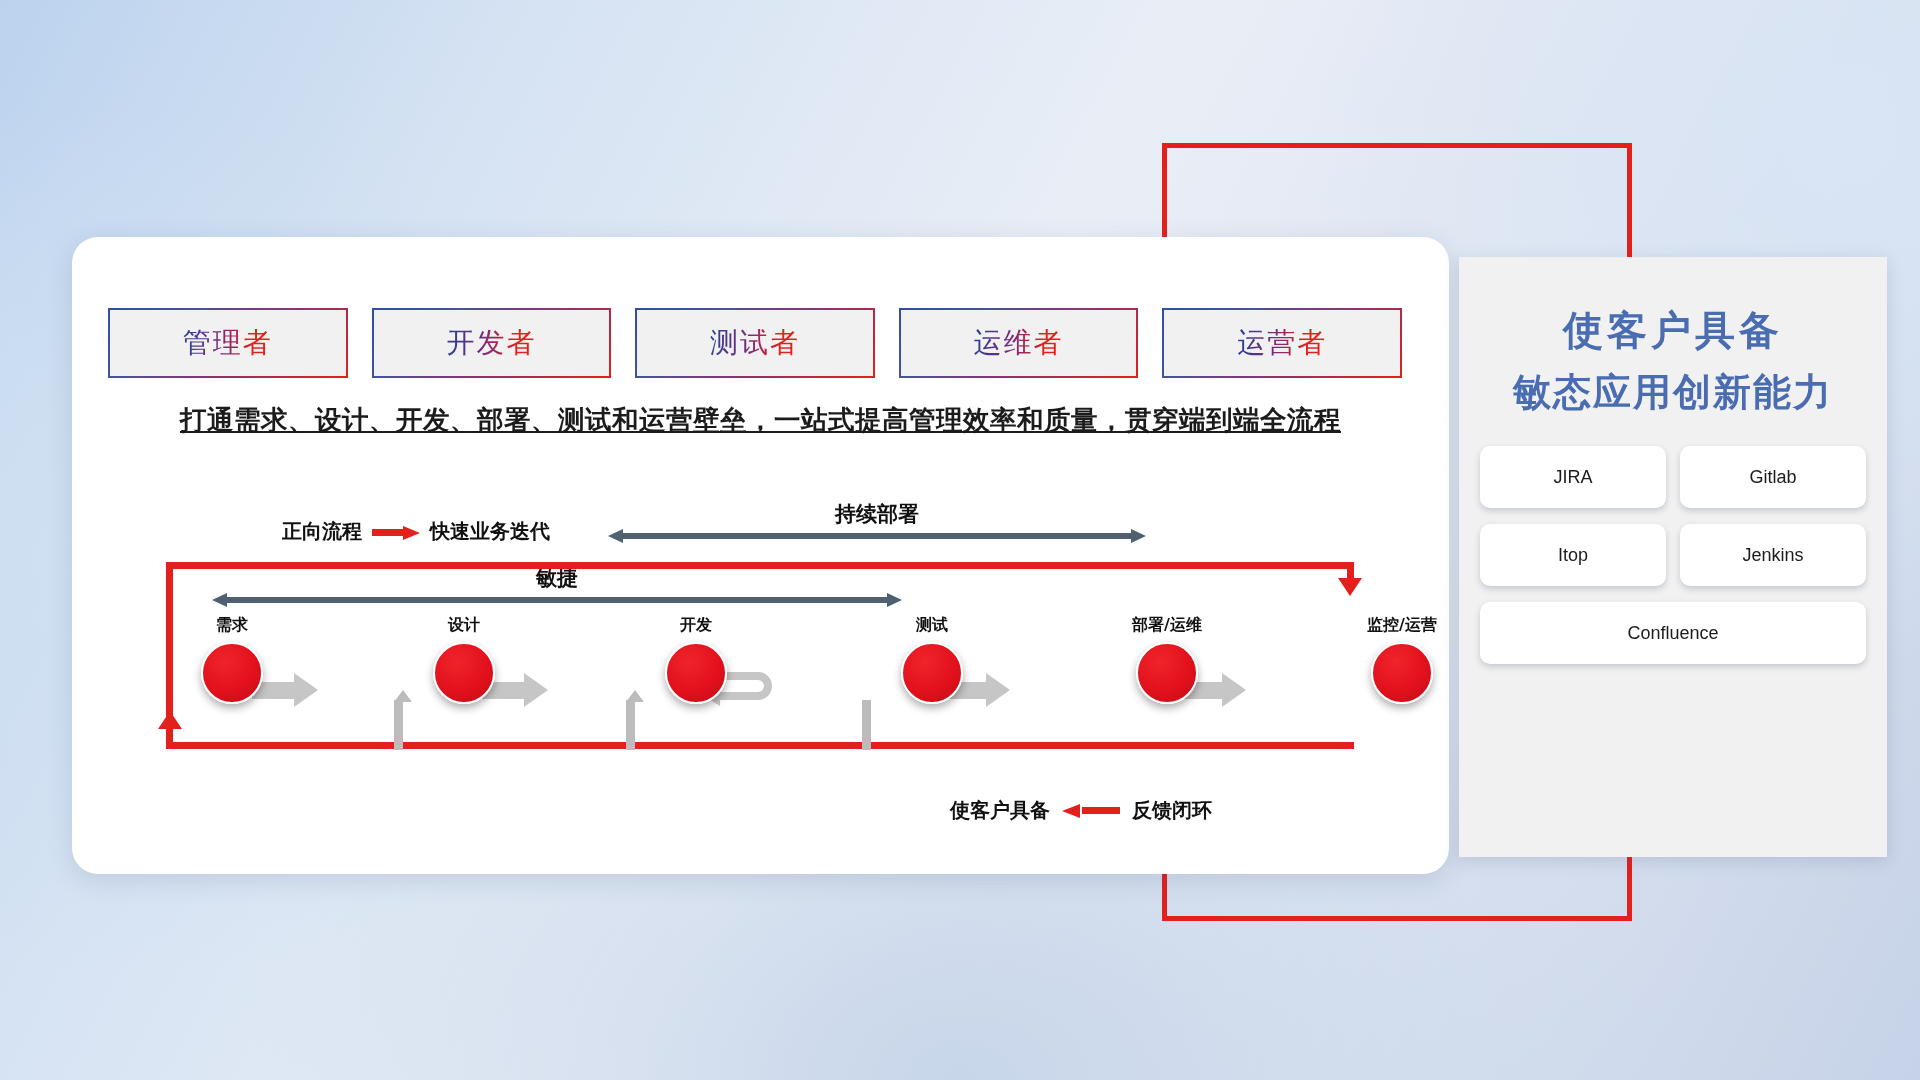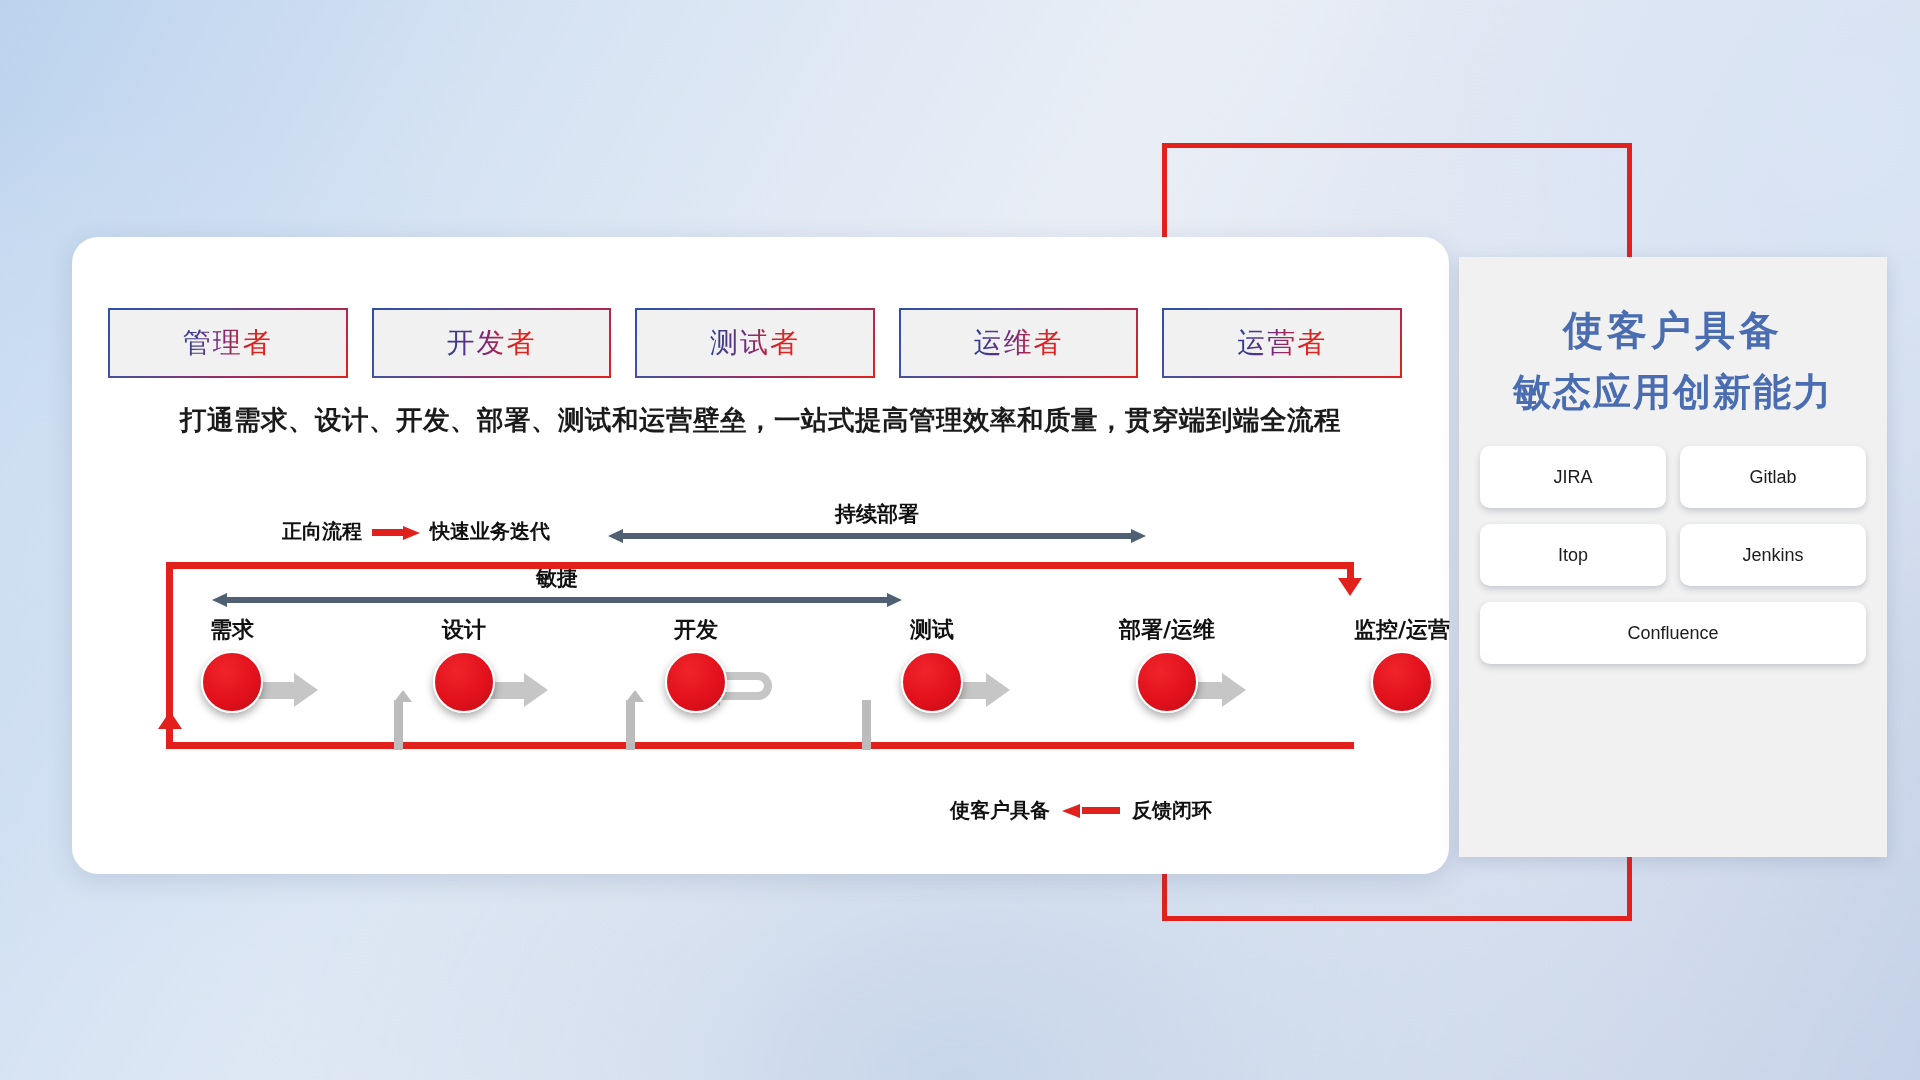--- a/index.html
+++ b/index.html
@@ -62,20 +62,21 @@
     -webkit-background-clip: text; background-clip: text;
     -webkit-text-fill-color: transparent; color: #a02050;
   }
 
   
   #subtitle {
     position: absolute; left: 72px; top: 402px; width: 1377px;
     text-align: center; font-size: 26.5px; font-weight: bold;
     color: #1b1b1b; letter-spacing: 0.5px;
     font-family: "DejaVu Sans", "Liberation Sans", sans-serif;
+    text-decoration: underline;
   }
 
   
   #legend-forward {
     position: absolute; left: 282px; top: 478px;
     display: flex; align-items: center; gap: 10px;
     font-size: 20px; font-weight: bold; color: #111;
     font-family: "DejaVu Sans", "Liberation Sans", sans-serif;
     margin-top: 40px;
   }
@@ -146,21 +147,21 @@
   .stem-head {
     position: absolute; width: 0; height: 0;
     border-left: 9px solid transparent; border-right: 9px solid transparent;
     border-bottom: 12px solid #bcbcbc;
   }
 
   
   #pipeline { position: absolute; left: 72px; top: 615px; width: 1377px; height: 130px; }
   .stage { position: absolute; width: 130px; text-align: center; }
   .stage-label {
-    font-size: 22px; font-weight: bold; color: #111; white-space: nowrap;
+    font-size: 16px; font-weight: bold; color: #111; white-space: nowrap;
     font-family: "DejaVu Sans", "Liberation Sans", sans-serif;
   }
   .stage-dot {
     width: 62px; height: 62px; border-radius: 50%;
     margin: 6px auto 0;
     background: radial-gradient(circle at 38% 30%, #f0242a 0%, #e2111c 55%, #c00d16 100%);
     box-shadow: 0 4px 8px rgba(0,0,0,0.33);
     border: 2px solid #ffffff;
   }
 

